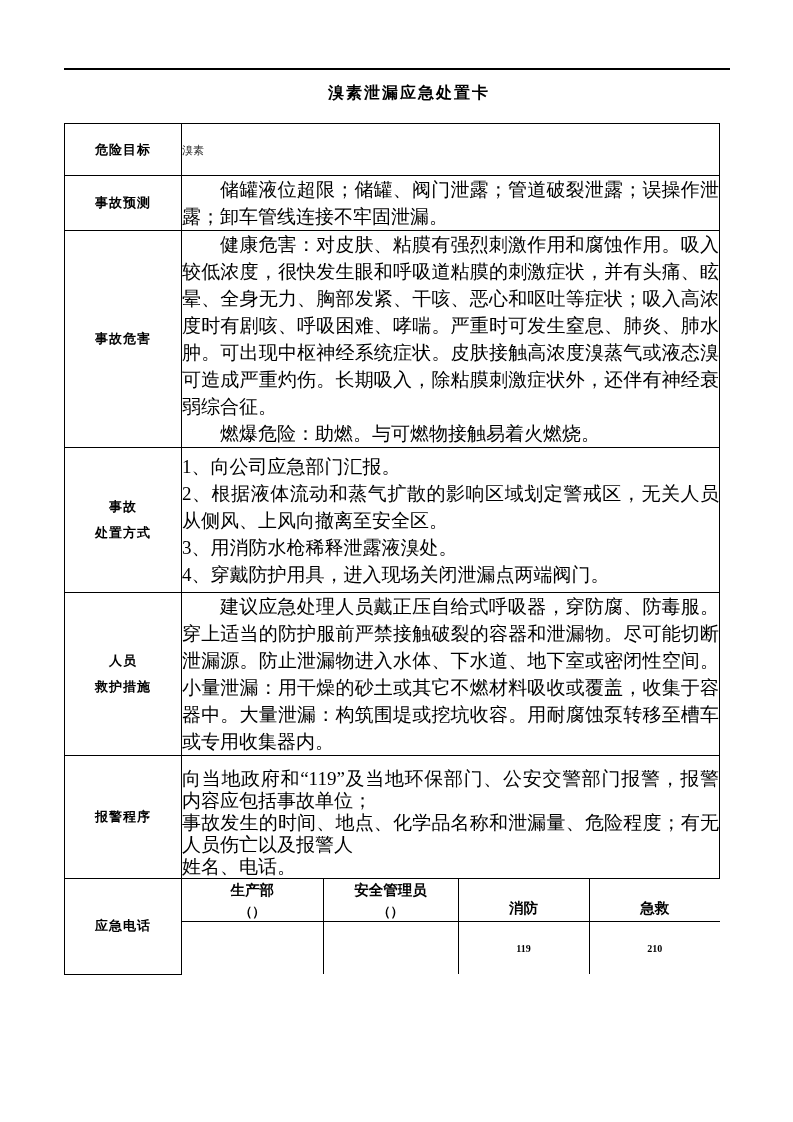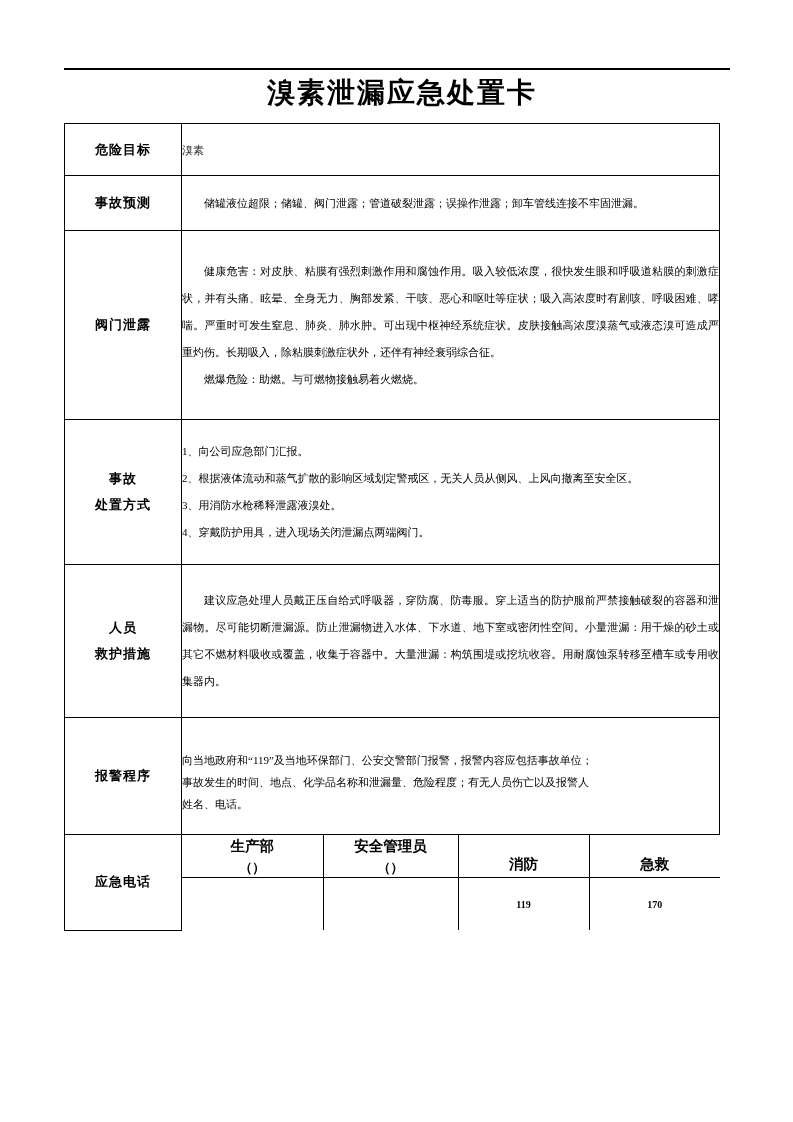--- a/index.html
+++ b/index.html
@@ -27,25 +27,25 @@
     position: absolute;
     left: 64px;
     top: 68px;
     width: 666px;
     height: 2px;
     background: #000;
   }
   
   .doc-title {
     position: absolute;
-    left: 69px;
+    left: 76px;
     top: 78px;
     width: 666px;
     text-align: center;
-    font-size: 28px;
+    font-size: 16px;
     font-weight: bold;
     letter-spacing: 2px;
     font-family: "Liberation Sans", "DejaVu Sans", sans-serif;
     line-height: 30px;
   }
   
   table.card {
     position: absolute;
     left: 64px;
     top: 123px;
@@ -61,21 +61,21 @@
   .lbl {
     width: 117px;
     text-align: center;
     font-weight: bold;
     font-size: 13px;
     font-family: "Liberation Sans", "DejaVu Sans", sans-serif;
     line-height: 26px;
     letter-spacing: 1px;
   }
   .body-cell {
-    font-size: 11px;
+    font-size: 19px;
     line-height: 27px;
     text-align: justify;
     padding: 4px 10px 6px 10px;
     vertical-align: top;
   }
   .body-cell p { margin: 0; }
   .indent { text-indent: 2em; }
   .tight { line-height: 22px; }
   .tight p { margin: 0; }
   .small-val {
@@ -130,21 +130,21 @@
       </tr>
 
       <tr>
         <td class="lbl">事故预测</td>
         <td class="body-cell" style="height:54px;">
           <p class="indent">储罐液位超限；储罐、阀门泄露；管道破裂泄露；误操作泄露；卸车管线连接不牢固泄漏。</p>
         </td>
       </tr>
 
       <tr>
-        <td class="lbl">阀门泄露</td>
+        <td class="lbl">事故危害</td>
         <td class="body-cell" style="height:188px;">
           <p class="indent">健康危害：对皮肤、粘膜有强烈刺激作用和腐蚀作用。吸入较低浓度，很快发生眼和呼吸道粘膜的刺激症状，并有头痛、眩晕、全身无力、胸部发紧、干咳、恶心和呕吐等症状；吸入高浓度时有剧咳、呼吸困难、哮喘。严重时可发生窒息、肺炎、肺水肿。可出现中枢神经系统症状。皮肤接触高浓度溴蒸气或液态溴可造成严重灼伤。长期吸入，除粘膜刺激症状外，还伴有神经衰弱综合征。</p>
           <p class="indent">燃爆危险：助燃。与可燃物接触易着火燃烧。</p>
         </td>
       </tr>
 
       <tr>
         <td class="lbl">
           <div>事故</div>
           <div>处置方式</div>
@@ -200,21 +200,21 @@
                   <span>消防</span>
                 </td>
                 <td class="ph-head" style="border-top:0; border-right:0; padding-top:16px;">
                   <span>急救</span>
                 </td>
               </tr>
               <tr>
                 <td class="ph-val" style="border-left:0; border-bottom:0;"></td>
                 <td class="ph-val" style="border-bottom:0;"></td>
                 <td class="ph-val" style="border-bottom:0;">119</td>
-                <td class="ph-val" style="border-right:0; border-bottom:0;">170</td>
+                <td class="ph-val" style="border-right:0; border-bottom:0;">210</td>
               </tr>
             </tbody>
           </table>
         </td>
       </tr>
 
     </tbody>
   </table>
 
 </div>

